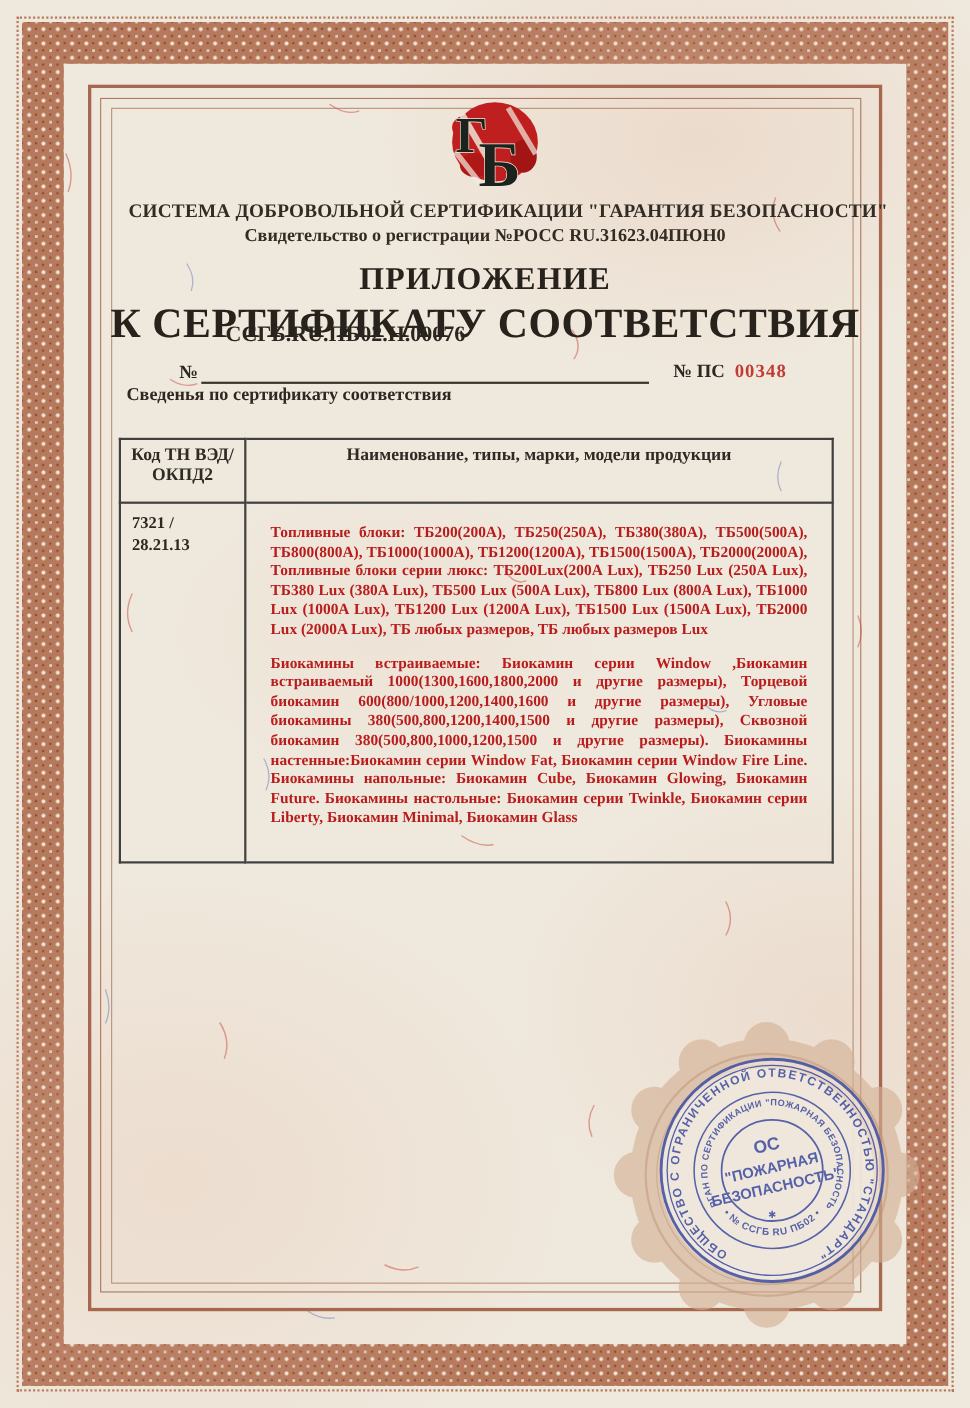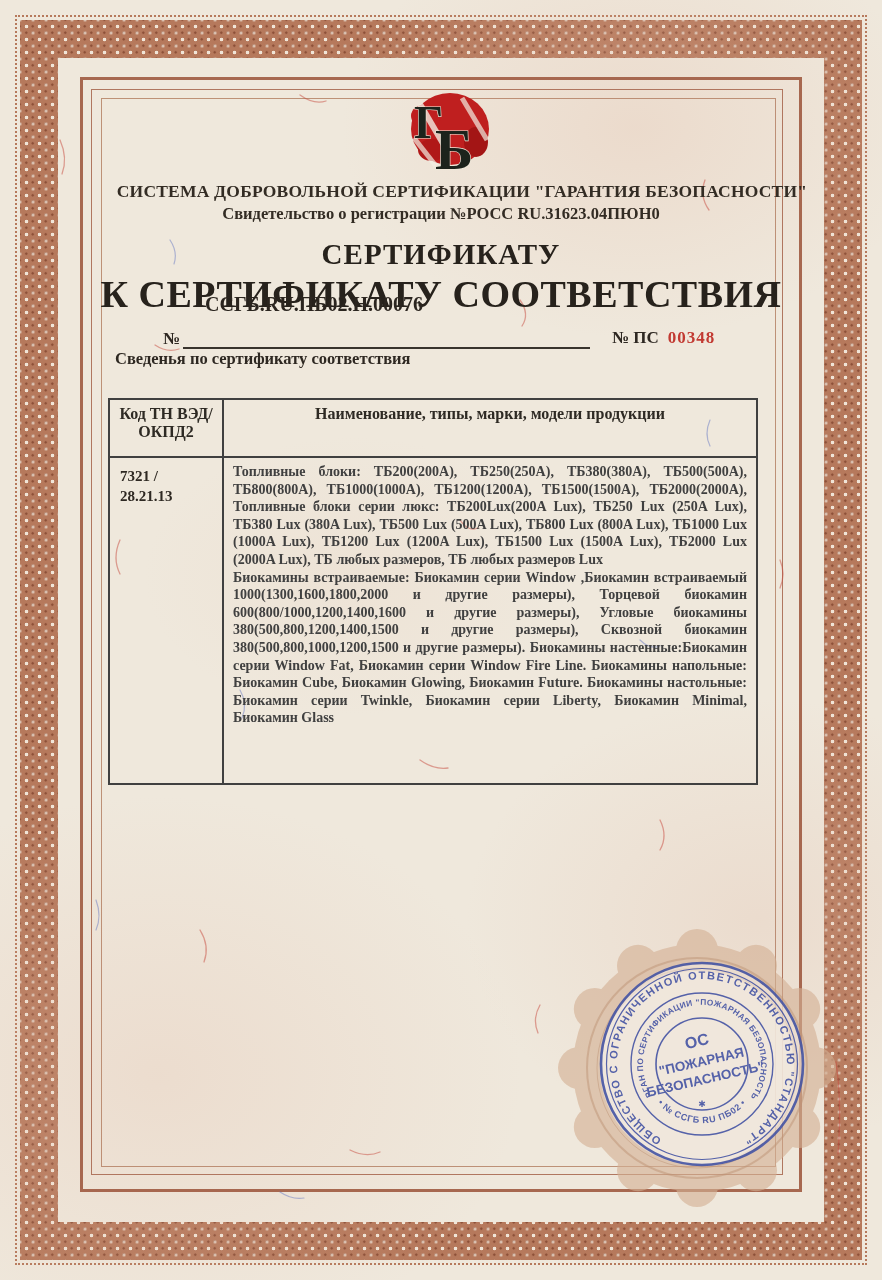--- a/index.html
+++ b/index.html
@@ -59,22 +59,22 @@
   table.products{position:absolute;left:108px;top:398px;width:650px;
     border-collapse:collapse;table-layout:fixed;}
   table.products th,table.products td{border:2px solid #404040;}
   th.code-col{width:110px;}
   table.products th{height:50px;vertical-align:top;padding-top:5px;
     text-align:center;font-size:16px;font-weight:bold;color:#2e2a24;}
   th.name-col{font-weight:600;font-size:15.5px;}
   td.body-code{height:305px;vertical-align:top;padding:8px 6px 12px 10px;
     font-weight:600;font-size:15px;line-height:20px;}
   td.body-text{vertical-align:top;padding:5px 9px 0 9px;}
-  td.body-text p{margin:0;text-align:justify;font-weight:600;
-    font-size:14px;line-height:17.6px;color:#404040;}
+  td.body-text p{margin:13px;text-align:justify;font-weight:600;
+    font-size:14px;line-height:17.6px;color:#b91c1c;}
   
   .stamp{left:550px;top:916px;width:300px;height:300px;z-index:7;}
 </style>
 </head>
 <body>
 
 <div>
 
   <div class="lace"></div>
   <div class="lace-cover"></div>
@@ -121,21 +121,21 @@
         <path d="M30,22 L58,70" stroke="#f3eee3" stroke-width="6" opacity=".8"></path>
         <path d="M72,16 L97,58" stroke="#f3eee3" stroke-width="5" opacity=".7"></path>
         <path d="M24,56 L46,84" stroke="#f3eee3" stroke-width="5" opacity=".7"></path>
       </g>
       <text x="24" y="56" font-family="Liberation Serif, DejaVu Serif, serif" font-weight="bold" font-size="46" fill="#1c231c" stroke="#efe9da" stroke-width="1.2" paint-order="stroke">Г</text>
       <text x="45" y="87" font-family="Liberation Serif, DejaVu Serif, serif" font-weight="bold" font-size="58" fill="#1c231c" stroke="#efe9da" stroke-width="1.2" paint-order="stroke">Б</text>
     </svg>
 
     <div class="abs sys-line">СИСТЕМА ДОБРОВОЛЬНОЙ СЕРТИФИКАЦИИ "ГАРАНТИЯ БЕЗОПАСНОСТИ"</div>
     <div class="abs reg-line">Свидетельство о регистрации №РОСС RU.31623.04ПЮН0</div>
-    <div class="abs title1">СЕРТИФИКАТУ</div>
+    <div class="abs title1">ПРИЛОЖЕНИЕ</div>
     <div class="abs title2">К СЕРТИФИКАТУ СООТВЕТСТВИЯ</div>
     <div class="abs cert-num">ССГБ.RU.ПБ02.Н.00076</div>
 
     <div class="abs no-prefix">№</div>
     <div class="abs no-line"></div>
     <div class="abs ps-group">
       <span>№ ПС</span>
       <span class="ps-number">00348</span>
     </div>
     <div class="abs details-label">Сведенья по сертификату соответствия</div>

